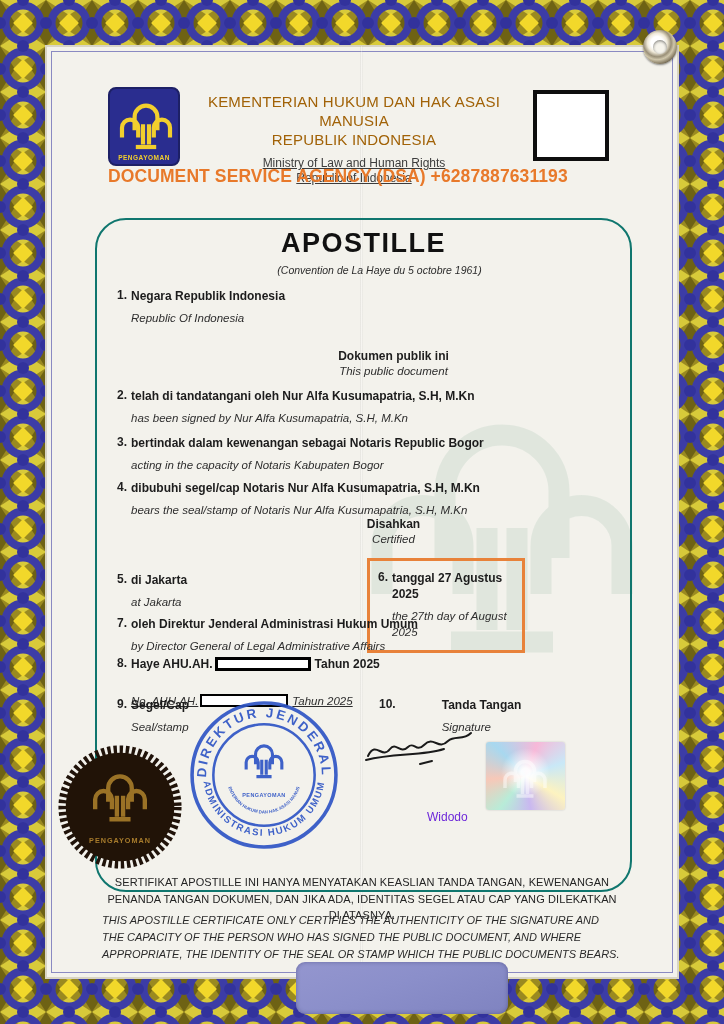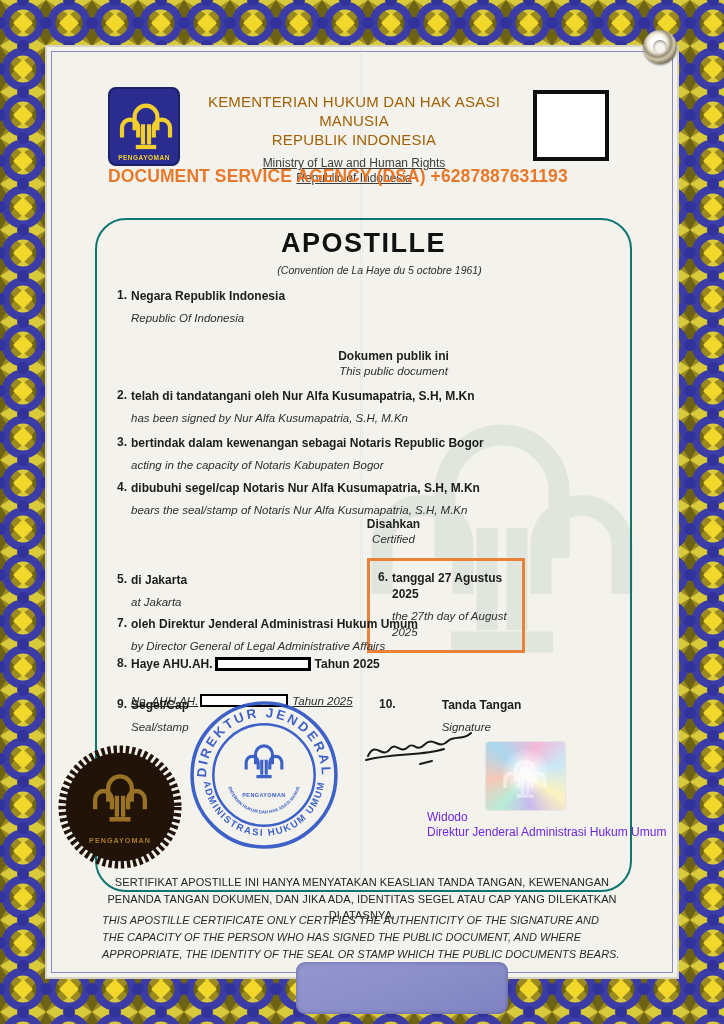--- a/index.html
+++ b/index.html
@@ -303,21 +303,20 @@
   </svg>
 
   <div class="abs hologram">
     <svg width="50" height="58">
       <use href="#tree" width="50" height="58"></use>
     </svg>
   </div>
 
   <div class="abs signatory">
     <div>Widodo</div>
-    <div>Direktur Jenderal Administrasi Hukum Umum</div>
   </div>
 
   <div class="abs foot-id">SERTIFIKAT APOSTILLE INI HANYA MENYATAKAN KEASLIAN TANDA TANGAN, KEWENANGAN PENANDA TANGAN DOKUMEN, DAN JIKA ADA, IDENTITAS SEGEL ATAU CAP YANG DILEKATKAN DI ATASNYA.</div>
   <div class="abs foot-en">THIS APOSTILLE CERTIFICATE ONLY CERTIFIES THE AUTHENTICITY OF THE SIGNATURE AND THE CAPACITY OF THE PERSON WHO HAS SIGNED THE PUBLIC DOCUMENT, AND WHERE APPROPRIATE, THE IDENTITY OF THE SEAL OR STAMP WHICH THE PUBLIC DOCUMENTS BEARS.</div>
 
   <div class="abs purple-patch"></div>
 
 </div>
 
 </body></html>

